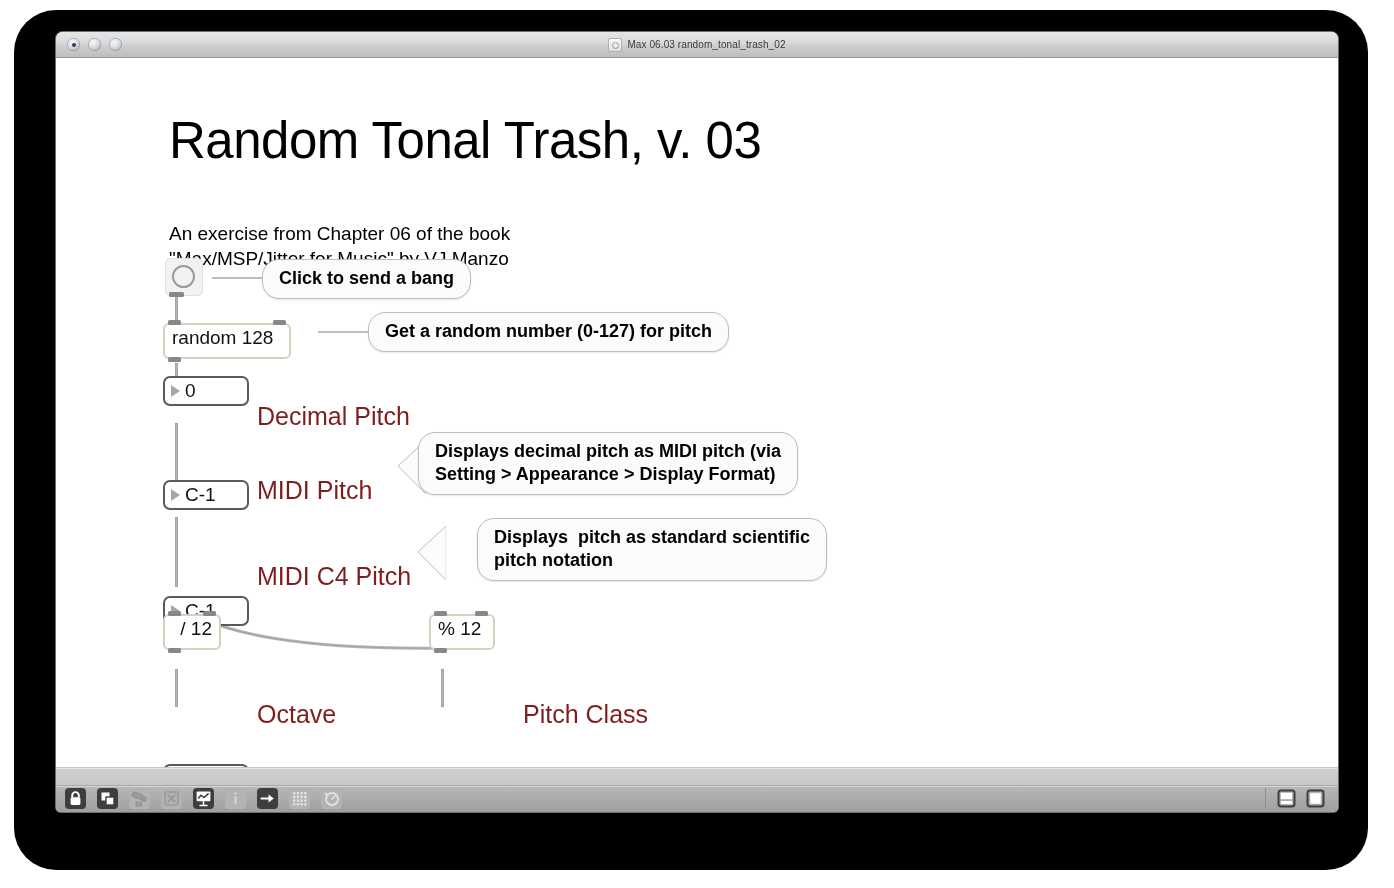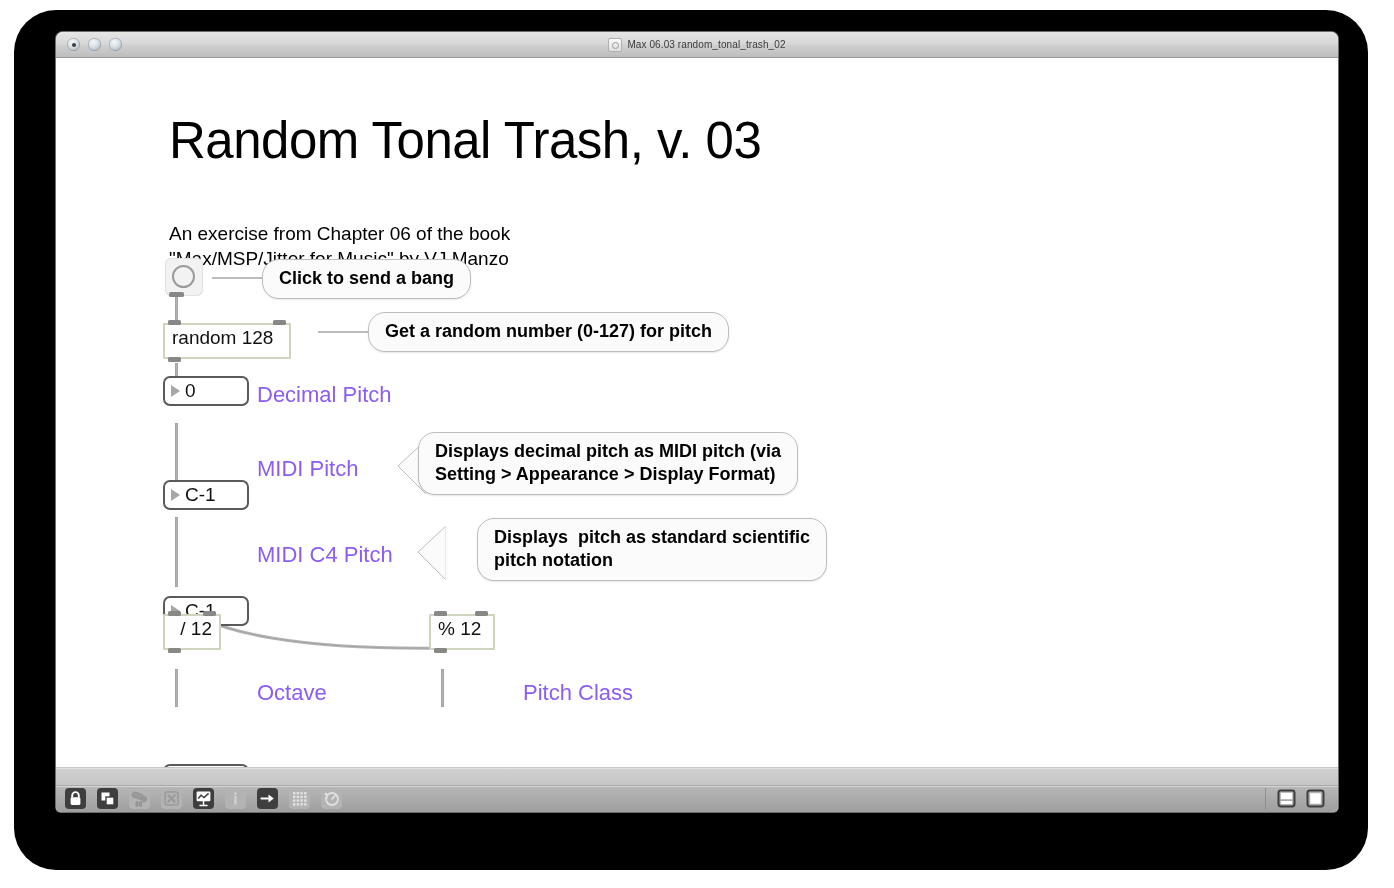--- a/index.html
+++ b/index.html
@@ -169,21 +169,21 @@
     left: 7px; top: 7px;
     width: 19px; height: 19px;
     border-radius: 50%;
     border: 2.5px solid #9b9b9b;
   }
 
   
   .maxobj {
     background: #ffffff;
     border: 2px solid #cdd6bc;
-    border-radius: 1px;
+    border-radius: 6px;
     font-size: 19px;
     color: #111;
     padding: 2px 7px 3px 7px;
     line-height: 22px;
     box-sizing: border-box;
     white-space: nowrap;
   }
   .nub {
     position: absolute;
     width: 15px; height: 5px;
@@ -213,23 +213,24 @@
     left: 6px; top: 50%;
     transform: translateY(-50%);
     border-left: 9px solid #a6a6a6;
     border-top: 6px solid transparent;
     border-bottom: 6px solid transparent;
   }
 
   
   .plaincomment {
     position: absolute;
-    font-size: 22px;
-    color: #8b5cf6;
+    font-size: 25px;
+    color: #7f1d1d;
     white-space: nowrap;
+    margin-top: 20px;
   }
 
   
   #heading {
     position: absolute;
     left: 113px; top: 53px;
     font-size: 51px;
     color: #000;
     white-space: nowrap;
     letter-spacing: -0.5px;

